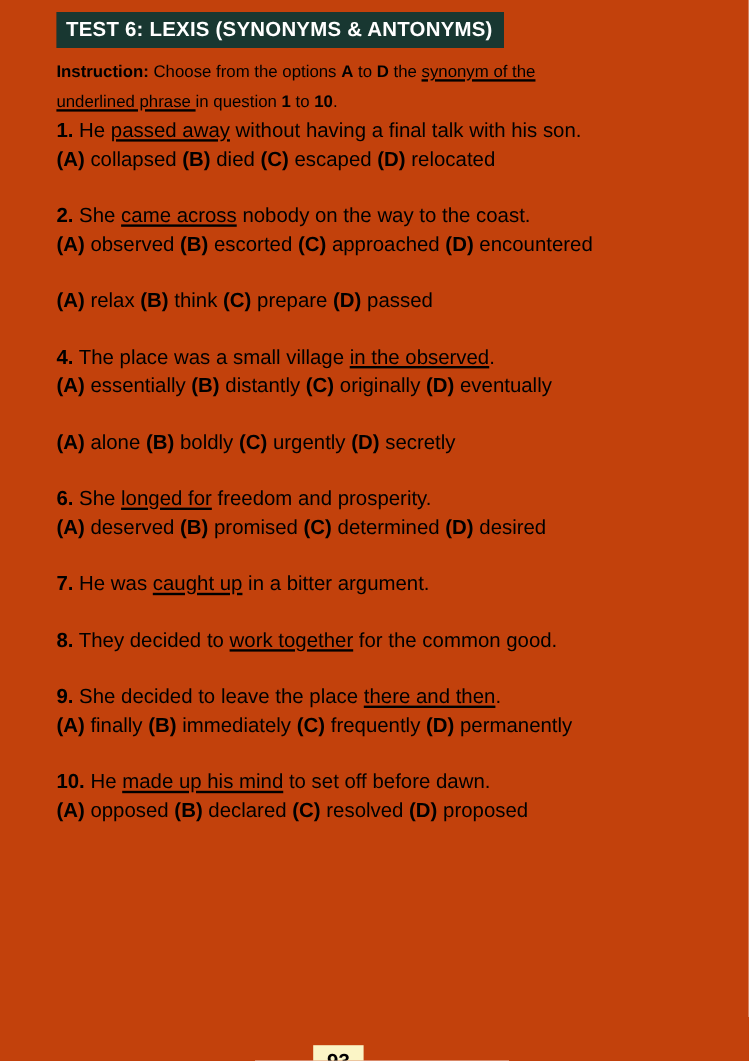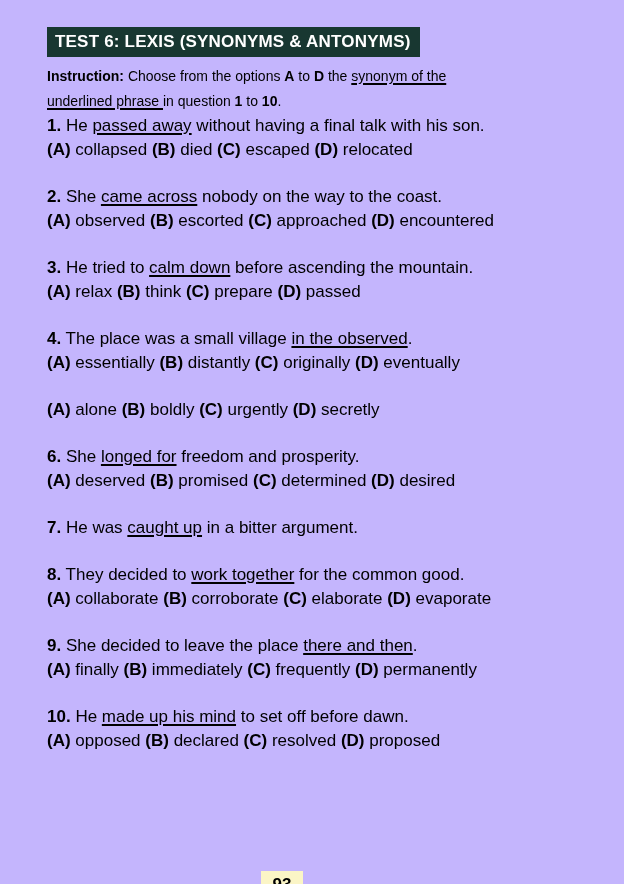--- a/index.html
+++ b/index.html
@@ -1,22 +1,22 @@
 <!DOCTYPE html>
 <html><head>
 <meta charset="utf-8">
 <style>
   html, body { margin: 0; padding: 0; background: #ffffff; }
   .page {
     position: relative;
     width: 624px;
     height: 884px;
-    background: #c4b5fd;
+    background: #c2410c;
     box-sizing: border-box;
-    padding: 27px 34px 0 47px;
+    padding: 10px 34px 0 47px;
     font-family: "Liberation Sans", sans-serif;
     color: #000000;
     overflow: hidden;
   }
   .header-box {
     display: inline-block;
     color: #ffffff;
     font-weight: bold;
     font-size: 17px;
     line-height: 19px;
@@ -59,40 +59,38 @@
   <div class="questions" id="questions">
       <div class="q">
         <p><span class="b">1.</span> <span>He </span><span class="u">passed away</span><span> without having a final talk with his son.</span></p>
         <p><span class="b">(A)</span><span> collapsed </span><span class="b">(B)</span><span> died </span><span class="b">(C)</span><span> escaped </span><span class="b">(D)</span><span> relocated</span></p>
       </div>
       <div class="q">
         <p><span class="b">2.</span> <span>She </span><span class="u">came across</span><span> nobody on the way to the coast.</span></p>
         <p><span class="b">(A)</span><span> observed </span><span class="b">(B)</span><span> escorted </span><span class="b">(C)</span><span> approached </span><span class="b">(D)</span><span> encountered</span></p>
       </div>
       <div class="q">
-        <p><span class="b">3.</span> <span>He tried to </span><span class="u">calm down</span><span> before ascending the mountain.</span></p>
         <p><span class="b">(A)</span><span> relax </span><span class="b">(B)</span><span> think </span><span class="b">(C)</span><span> prepare </span><span class="b">(D)</span><span> passed</span></p>
       </div>
       <div class="q">
         <p><span class="b">4.</span> <span>The place was a small village </span><span class="u">in the observed</span><span>.</span></p>
         <p><span class="b">(A)</span><span> essentially </span><span class="b">(B)</span><span> distantly </span><span class="b">(C)</span><span> originally </span><span class="b">(D)</span><span> eventually</span></p>
       </div>
       <div class="q">
         <p><span class="b">(A)</span><span> alone </span><span class="b">(B)</span><span> boldly </span><span class="b">(C)</span><span> urgently </span><span class="b">(D)</span><span> secretly</span></p>
       </div>
       <div class="q">
         <p><span class="b">6.</span> <span>She </span><span class="u">longed for</span><span> freedom and prosperity.</span></p>
         <p><span class="b">(A)</span><span> deserved </span><span class="b">(B)</span><span> promised </span><span class="b">(C)</span><span> determined </span><span class="b">(D)</span><span> desired</span></p>
       </div>
       <div class="q">
         <p><span class="b">7.</span> <span>He was </span><span class="u">caught up</span><span> in a bitter argument.</span></p>
       </div>
       <div class="q">
         <p><span class="b">8.</span> <span>They decided to </span><span class="u">work together</span><span> for the common good.</span></p>
-        <p><span class="b">(A)</span><span> collaborate </span><span class="b">(B)</span><span> corroborate </span><span class="b">(C)</span><span> elaborate </span><span class="b">(D)</span><span> evaporate</span></p>
       </div>
       <div class="q">
         <p><span class="b">9.</span> <span>She decided to leave the place </span><span class="u">there and then</span><span>.</span></p>
         <p><span class="b">(A)</span><span> finally </span><span class="b">(B)</span><span> immediately </span><span class="b">(C)</span><span> frequently </span><span class="b">(D)</span><span> permanently</span></p>
       </div>
       <div class="q">
         <p><span class="b">10.</span> <span>He </span><span class="u">made up his mind</span><span> to set off before dawn.</span></p>
         <p><span class="b">(A)</span><span> opposed </span><span class="b">(B)</span><span> declared </span><span class="b">(C)</span><span> resolved </span><span class="b">(D)</span><span> proposed</span></p>
       </div>
     </div>

